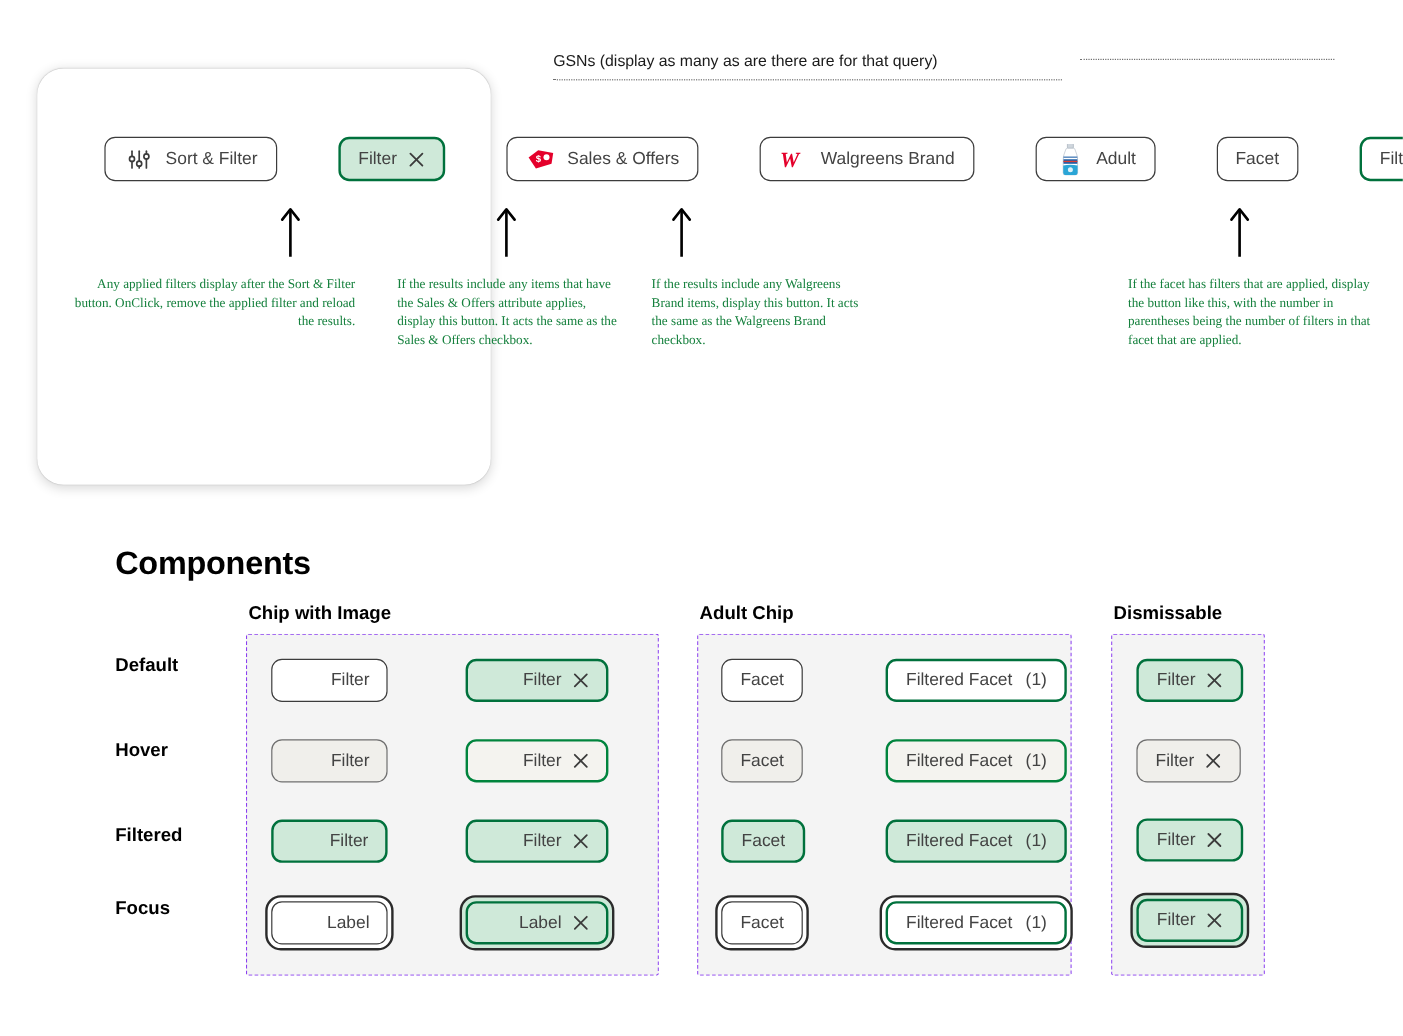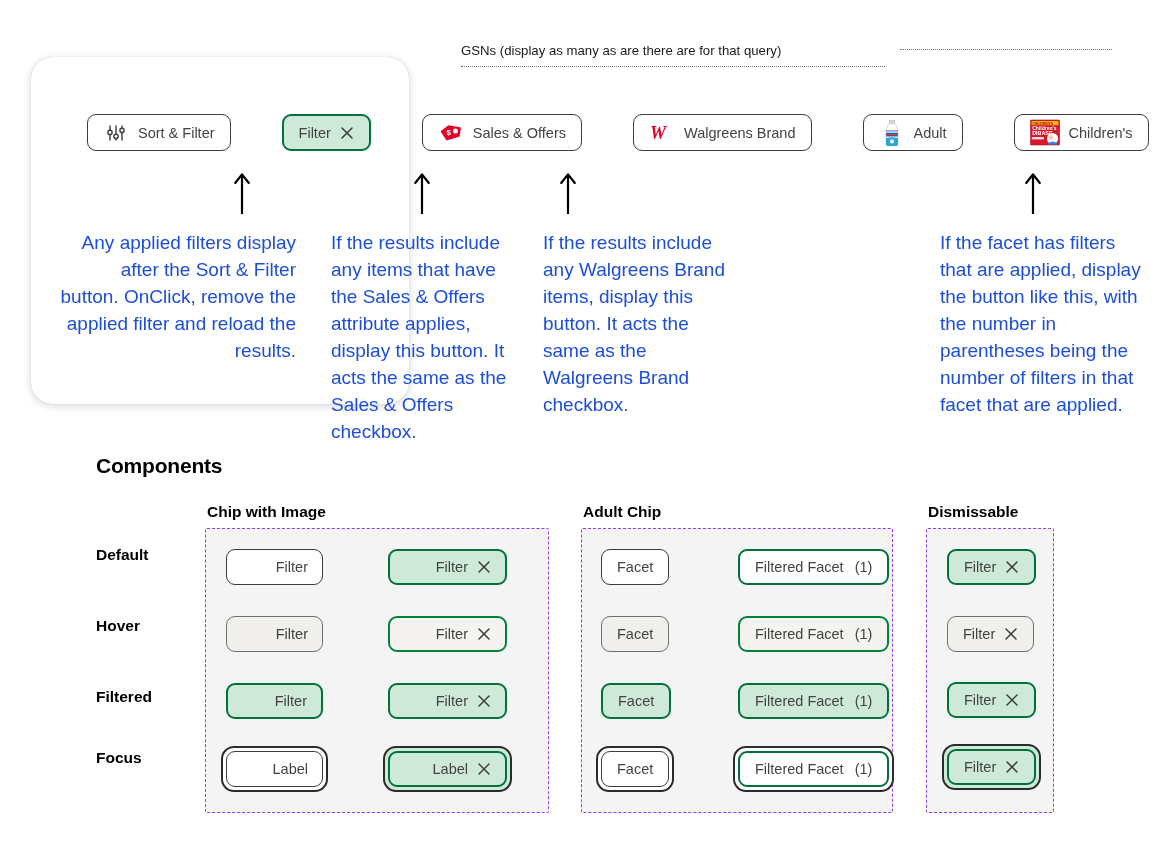--- a/index.html
+++ b/index.html
@@ -83,31 +83,32 @@
     margin-top: 7px;
   }
 
   
   .arrow { position: absolute; }
   .arrow svg { display:block; }
 
   
   .callout {
     position: absolute;
-    font-size: 19px;
+    font-size: 11px;
     line-height: 1.42;
-    color: #1d4ed8;
+    color: #15803d;
+    font-family: Liberation Serif, serif;
   }
   .callout.right { text-align: right; }
 
   
   .sec-title {
     position: absolute;
     left: 96px; top: 454px;
-    font-size: 21px;
+    font-size: 27px;
     font-weight: bold;
     color: #000000;
     letter-spacing: -0.2px;
   }
   .col-head {
     position: absolute;
     font-size: 15.5px;
     font-weight: bold;
     color: #000000;
   }
@@ -224,36 +225,20 @@
         <rect x="3.2" y="11.5" width="11.6" height="6" fill="#1e5fa8"></rect>
         <rect x="3.2" y="12.4" width="11.6" height="1.3" fill="#ffffff"></rect>
         <rect x="3.2" y="15" width="11.6" height="1.1" fill="#e03c31"></rect>
         <path d="M3 19 Q9 17.4 15 19 L15 25 Q15 27 13 27 L5 27 Q3 27 3 25 Z" fill="#2aa5d6"></path>
         <circle cx="9" cy="22.4" r="2.1" fill="#ffffff" opacity="0.85"></circle>
       </svg>
     </span>
     <span class="lbl">Adult</span>
   </div>
 
-  <div class="chip">
-    <span class="thumb sq">
-      <svg width="30" height="27" viewBox="0 0 30 27">
-        <rect x="0.5" y="1" width="29" height="25" fill="#d7182a" stroke="#b3101f" stroke-width="0.6"></rect>
-        <rect x="1.6" y="2" width="26.8" height="4.2" fill="#f2b705"></rect>
-        <text x="2.4" y="5.5" font-family="Liberation Sans, sans-serif" font-size="3.4" font-weight="bold" fill="#b3101f">CHILDREN'S</text>
-        <text x="2.2" y="11.4" font-family="Liberation Sans, sans-serif" font-size="5" font-weight="bold" fill="#ffffff">Children's</text>
-        <text x="2.2" y="16.4" font-family="Liberation Sans, sans-serif" font-size="5.4" font-weight="bold" fill="#ffffff">DIBASE</text>
-        <rect x="1.8" y="18" width="12" height="2.4" fill="#ffffff" opacity="0.85"></rect>
-        <circle cx="22.5" cy="19.5" r="5.6" fill="#ffffff"></circle>
-        <circle cx="21" cy="18.4" r="2.4" fill="#f7cfa8"></circle>
-        <path d="M17.6 24.6 Q22.5 20.4 27.4 24.6 L27.4 25.6 L17.6 25.6 Z" fill="#3a7fd5"></path>
-      </svg>
-    </span>
-    <span class="lbl">Children's</span>
-  </div>
 
   <div class="chip">
     <span class="lbl">Facet</span>
   </div>
 
   <div class="chip selected-outline">
     <span class="lbl">Filtered Facet</span>
     <span class="count">(1)</span>
   </div>
 </div>

